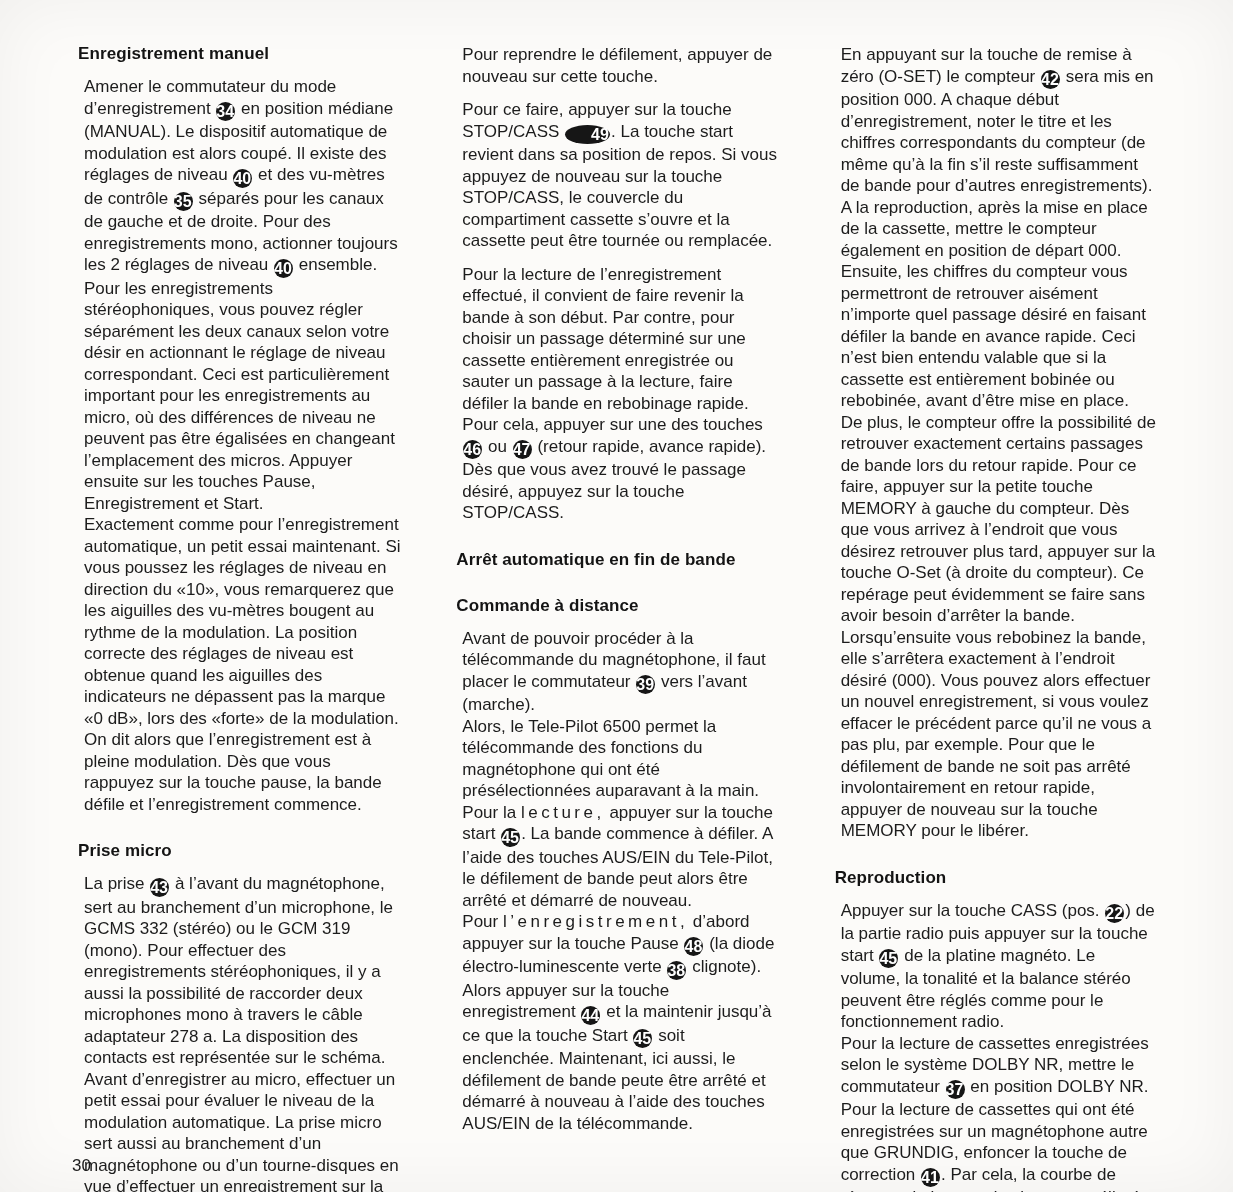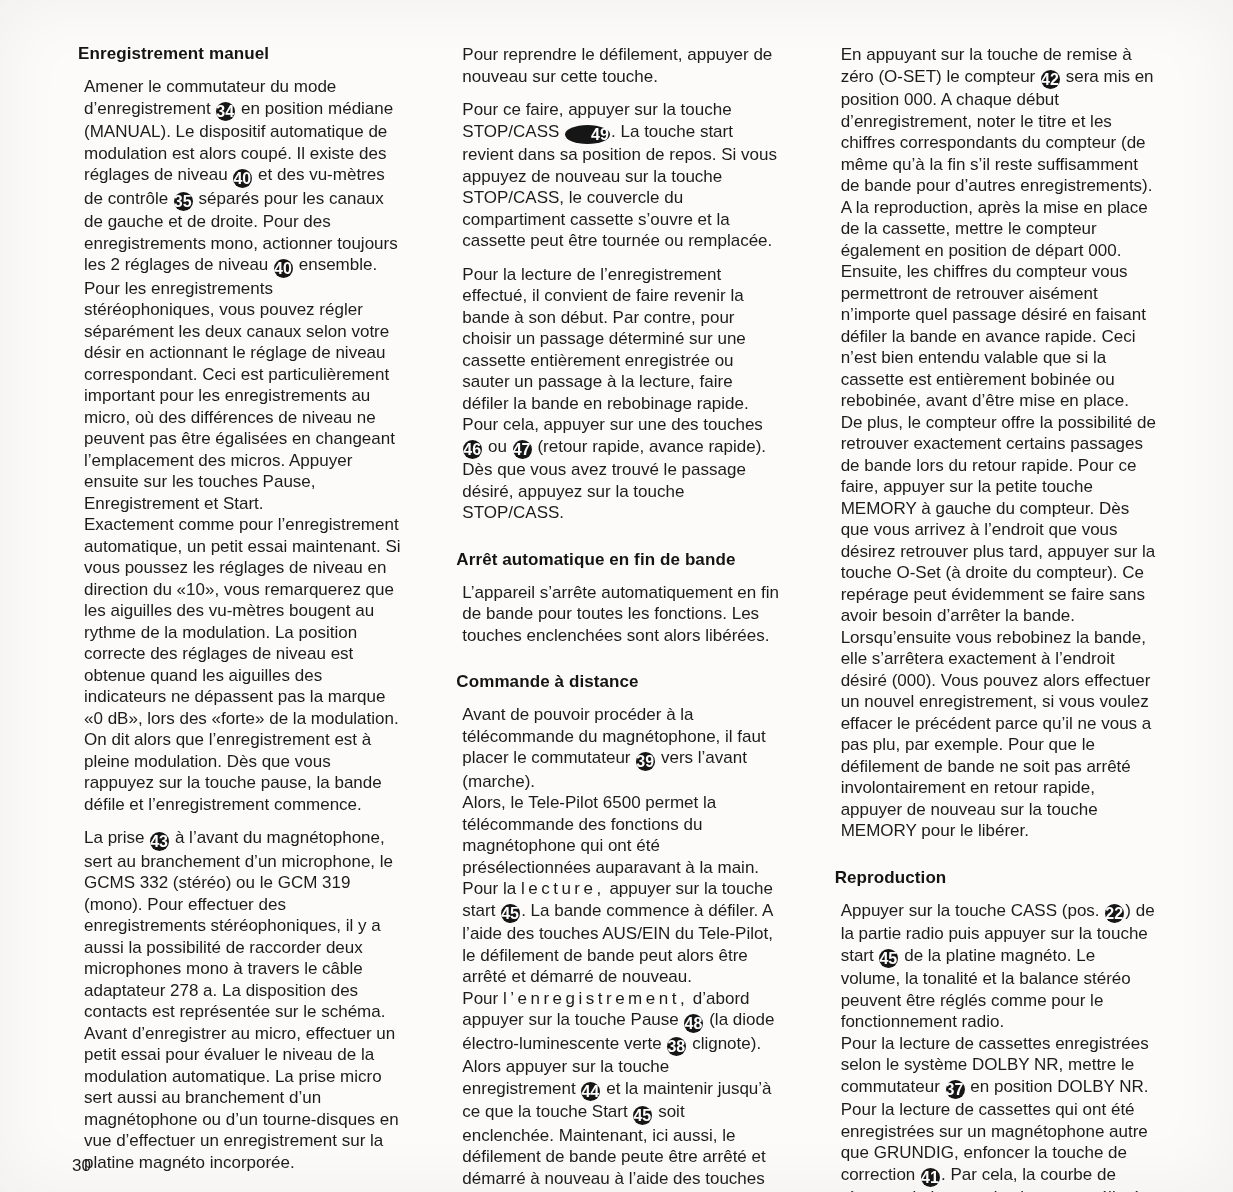--- a/index.html
+++ b/index.html
@@ -73,29 +73,29 @@
   }
 </style>
 </head>
 <body>
 
 <div class="page">
   <div class="columns">
       <div class="column">
         <h3>Enregistrement manuel</h3>
         <p>Amener le commutateur du mode d’enregistrement <span class="badge" style="background: rgb(22, 22, 22);">34</span> en position médiane (MANUAL). Le dispositif automatique de modulation est alors coupé. Il existe des réglages de niveau <span class="badge" style="background: rgb(22, 22, 22);">40</span> et des vu-mètres de contrôle <span class="badge" style="background: rgb(22, 22, 22);">35</span> séparés pour les canaux de gauche et de droite. Pour des enregistrements mono, actionner toujours les 2 réglages de niveau <span class="badge" style="background: rgb(22, 22, 22);">40</span> ensemble. Pour les enregistrements stéréophoniques, vous pouvez régler séparément les deux canaux selon votre désir en actionnant le réglage de niveau correspondant. Ceci est particulièrement important pour les enregistrements au micro, où des différences de niveau ne peuvent pas être égalisées en changeant l’emplacement des micros. Appuyer ensuite sur les touches Pause, Enregistrement et Start.<br>Exactement comme pour l’enregistrement automatique, un petit essai maintenant. Si vous poussez les réglages de niveau en direction du «10», vous remarquerez que les aiguilles des vu-mètres bougent au rythme de la modulation. La position correcte des réglages de niveau est obtenue quand les aiguilles des indicateurs ne dépassent pas la marque «0 dB», lors des «forte» de la modulation. On dit alors que l’enregistrement est à pleine modulation. Dès que vous rappuyez sur la touche pause, la bande défile et l’enregistrement commence.</p>
+        <h3>Prise micro</h3>
         <p>La prise <span class="badge" style="background: rgb(22, 22, 22);">43</span> à l’avant du magnétophone, sert au branchement d’un microphone, le GCMS 332 (stéréo) ou le GCM 319 (mono). Pour effectuer des enregistrements stéréophoniques, il y a aussi la possibilité de raccorder deux microphones mono à travers le câble adaptateur 278 a. La disposition des contacts est représentée sur le schéma. Avant d’enregistrer au micro, effectuer un petit essai pour évaluer le niveau de la modulation automatique. La prise micro sert aussi au branchement d’un magnétophone ou d’un tourne-disques en vue d’effectuer un enregistrement sur la platine magnéto incorporée.</p>
         <h3>Arrêt momentané</h3>
       </div>
       <div class="column">
         <p>Pour reprendre le défilement, appuyer de nouveau sur cette touche.</p>
         <p>Pour ce faire, appuyer sur la touche STOP/CASS <span class="badge" style="background: rgb(22, 22, 22); padding-left: 26px;">49</span>. La touche start revient dans sa position de repos. Si vous appuyez de nouveau sur la touche STOP/CASS, le couvercle du compartiment cassette s’ouvre et la cassette peut être tournée ou remplacée.</p>
         <p>Pour la lecture de l’enregistrement effectué, il convient de faire revenir la bande à son début. Par contre, pour choisir un passage déterminé sur une cassette entièrement enregistrée ou sauter un passage à la lecture, faire défiler la bande en rebobinage rapide. Pour cela, appuyer sur une des touches <span class="badge" style="background: rgb(22, 22, 22);">46</span> ou <span class="badge" style="background: rgb(22, 22, 22);">47</span> (retour rapide, avance rapide).<br>Dès que vous avez trouvé le passage désiré, appuyez sur la touche STOP/CASS.</p>
         <h3>Arrêt automatique en fin de bande</h3>
-        <p>L’appareil s’arrête automatiquement en fin de bande pour toutes les fonctions. Les touches enclenchées sont alors libérées.</p>
         <h3>Commande à distance</h3>
         <p>Avant de pouvoir procéder à la télécommande du magnétophone, il faut placer le commutateur <span class="badge" style="background: rgb(22, 22, 22);">39</span> vers l’avant (marche).<br>Alors, le Tele-Pilot 6500 permet la télécommande des fonctions du magnétophone qui ont été présélectionnées auparavant à la main.<br>Pour la <span class="spaced">lecture,</span> appuyer sur la touche start <span class="badge" style="background: rgb(22, 22, 22);">45</span>. La bande commence à défiler. A l’aide des touches AUS/EIN du Tele-Pilot, le défilement de bande peut alors être arrêté et démarré de nouveau.<br>Pour <span class="spaced">l’enregistrement,</span> d’abord appuyer sur la touche Pause <span class="badge" style="background: rgb(22, 22, 22);">48</span> (la diode électro-luminescente verte <span class="badge" style="background: rgb(22, 22, 22);">38</span> clignote). Alors appuyer sur la touche enregistrement <span class="badge" style="background: rgb(22, 22, 22);">44</span> et la maintenir jusqu’à ce que la touche Start <span class="badge" style="background: rgb(22, 22, 22);">45</span> soit enclenchée. Maintenant, ici aussi, le défilement de bande peute être arrêté et démarré à nouveau à l’aide des touches AUS/EIN de la télécommande.</p>
       </div>
       <div class="column">
         <p>En appuyant sur la touche de remise à zéro (O-SET) le compteur <span class="badge" style="background: rgb(22, 22, 22);">42</span> sera mis en position 000. A chaque début d’enregistrement, noter le titre et les chiffres correspondants du compteur (de même qu’à la fin s’il reste suffisamment de bande pour d’autres enregistrements). A la reproduction, après la mise en place de la cassette, mettre le compteur également en position de départ 000. Ensuite, les chiffres du compteur vous permettront de retrouver aisément n’importe quel passage désiré en faisant défiler la bande en avance rapide. Ceci n’est bien entendu valable que si la cassette est entièrement bobinée ou rebobinée, avant d’être mise en place.<br>De plus, le compteur offre la possibilité de retrouver exactement certains passages de bande lors du retour rapide. Pour ce faire, appuyer sur la petite touche MEMORY à gauche du compteur. Dès que vous arrivez à l’endroit que vous désirez retrouver plus tard, appuyer sur la touche O-Set (à droite du compteur). Ce repérage peut évidemment se faire sans avoir besoin d’arrêter la bande. Lorsqu’ensuite vous rebobinez la bande, elle s’arrêtera exactement à l’endroit désiré (000). Vous pouvez alors effectuer un nouvel enregistrement, si vous voulez effacer le précédent parce qu’il ne vous a pas plu, par exemple. Pour que le défilement de bande ne soit pas arrêté involontairement en retour rapide, appuyer de nouveau sur la touche MEMORY pour le libérer.</p>
         <h3>Reproduction</h3>
         <p>Appuyer sur la touche CASS (pos. <span class="badge" style="background: rgb(22, 22, 22);">22</span>) de la partie radio puis appuyer sur la touche start <span class="badge" style="background: rgb(22, 22, 22);">45</span> de la platine magnéto. Le volume, la tonalité et la balance stéréo peuvent être réglés comme pour le fonctionnement radio.<br>Pour la lecture de cassettes enregistrées selon le système DOLBY NR, mettre le commutateur <span class="badge" style="background: rgb(22, 22, 22);">37</span> en position DOLBY NR. Pour la lecture de cassettes qui ont été enregistrées sur un magnétophone autre que GRUNDIG, enfoncer la touche de correction <span class="badge" style="background: rgb(22, 22, 22);">41</span>. Par cela, la courbe de réponse de la reproduction est améliorée.</p>
       </div>
     </div>
   <div class="page-number">30</div>

